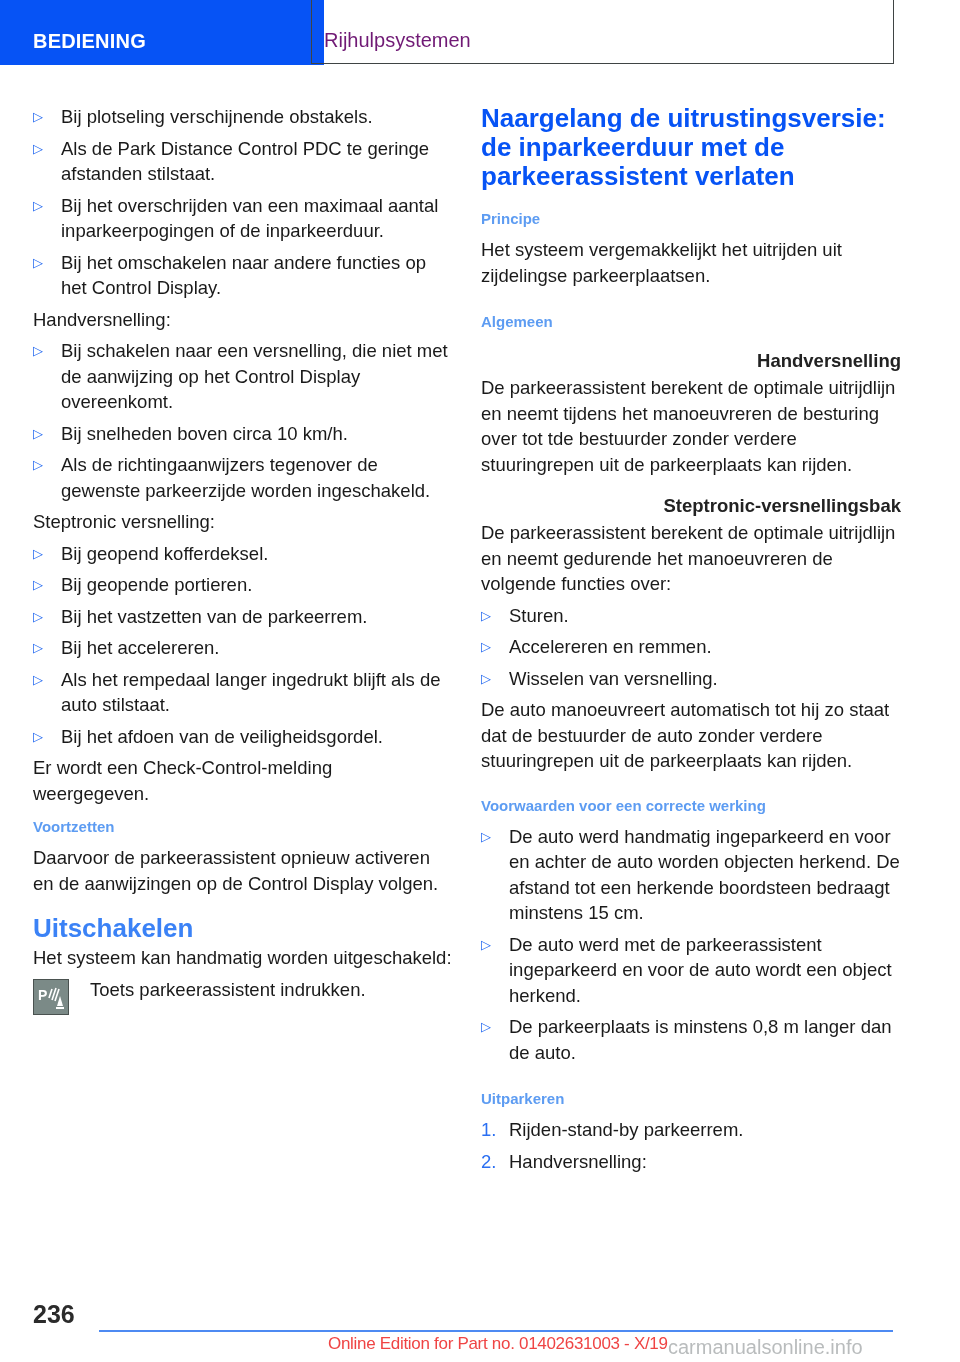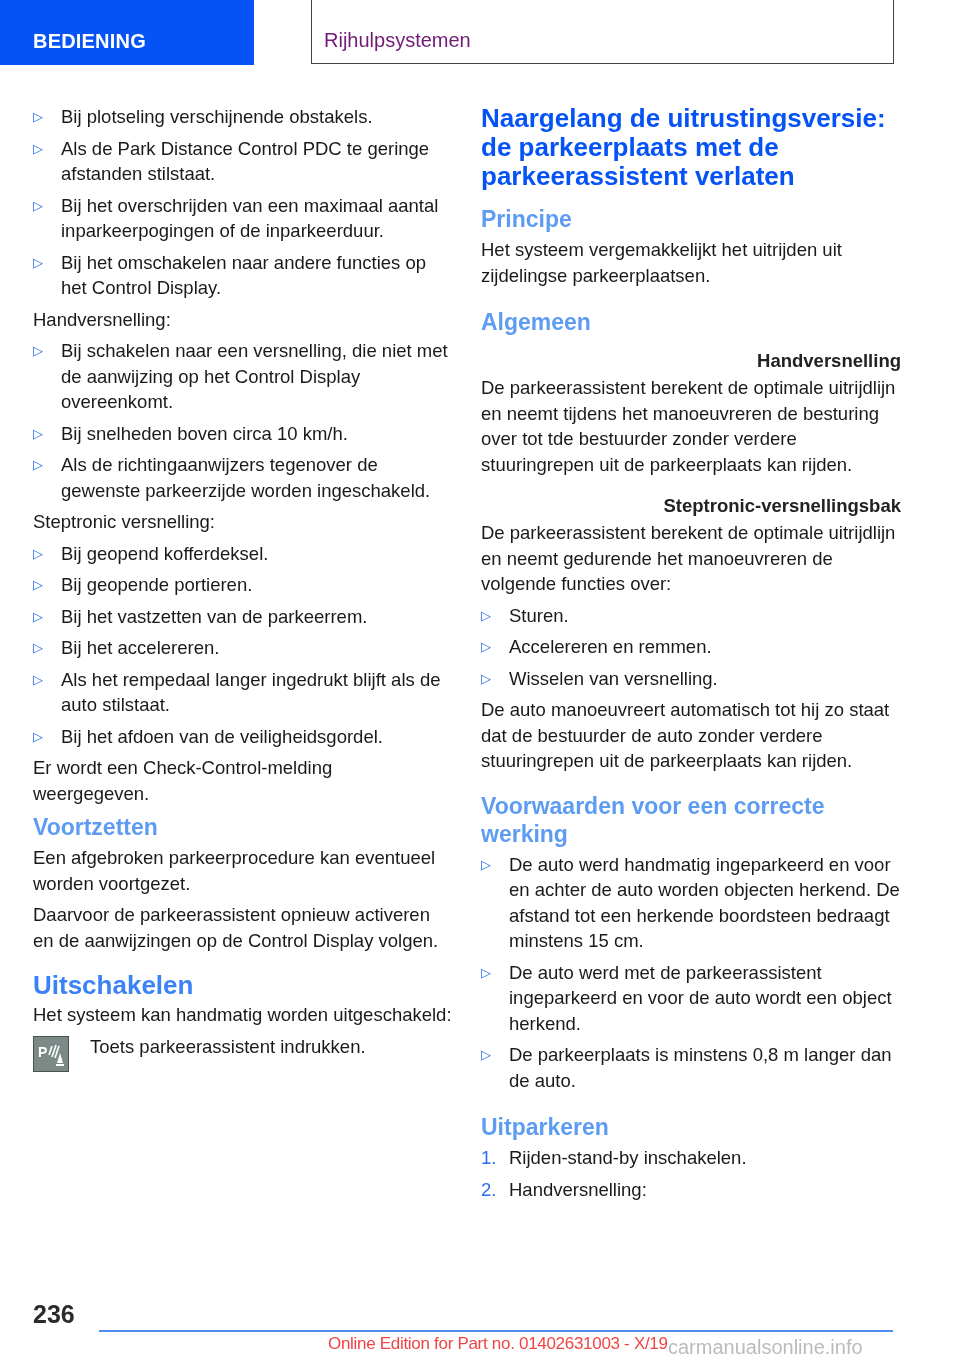--- a/index.html
+++ b/index.html
@@ -1,35 +1,35 @@
 <!DOCTYPE html>
 <html><head>
 <meta charset="utf-8">
 <style>
   html, body { margin:0; padding:0; background:#ffffff; }
   body { width:960px; height:1362px; position:relative; overflow:hidden;
          font-family:"Liberation Sans", "DejaVu Sans", sans-serif; color:#1a1a1a; }
-  .hdr-left { position:absolute; left:0; top:0; width:254px; height:65px; background:#0653f5; }
+  .hdr-left { position:absolute; left:0; top:0; width:324px; height:65px; background:#0653f5; }
   .hdr-left span { position:absolute; left:33px; top:30px; color:#ffffff; font-weight:bold; font-size:20px; letter-spacing:0.2px; }
   .hdr-right { position:absolute; left:311px; top:-2px; width:583px; height:66px; border:1.5px solid #3f4444; border-top:none; box-sizing:border-box; }
   .hdr-right span { position:absolute; left:12px; top:31px; font-size:20px; color:#701a75; }
 
   .col { position:absolute; top:104px; width:420px; }
   .col.left { left:33px; }
   .col.right { left:481px; }
 
   .p { font-size:18.5px; line-height:25.5px; margin:0 0 6px 0; }
   .bl { position:relative; padding-left:28px; font-size:18.5px; line-height:25.5px; margin:0 0 6px 0; }
   .bl .mk { position:absolute; left:0; top:0; color:#1f66f0; font-size:13px; line-height:26px; }
   .nl { position:relative; padding-left:28px; font-size:18.5px; line-height:25.5px; margin:0 0 6px 0; }
   .nl .num { position:absolute; left:0; top:0; color:#2a6ff2; }
 
   .h1 { color:#3b82f6; font-weight:bold; font-size:26px; line-height:29px; margin:0 0 14px 0; }
   .h1-main { color:#0653f5; font-weight:bold; font-size:26px; line-height:29px; margin:0 0 14px 0; }
-  .h2 { color:#5d9cf2; font-weight:bold; font-size:23px; line-height:28px; margin:10px 0 4px 0; }
+  .h2 { color:#5d9cf2; font-weight:bold; font-size:15px; line-height:28px; margin:10px 0 4px 0; }
   .h3 { font-weight:bold; font-size:18.5px; line-height:25px; color:#222; margin:12px 0 2px 0;text-align:right; }
 
   .icon-row { position:relative; padding-left:57px; min-height:40px; margin-top:6px; font-size:18.5px; line-height:25px; }
   .pa-icon { position:absolute; left:0; top:2px; width:36px; height:36px; background:#7b8a87; border:1.5px solid #4a5250; box-sizing:border-box; }
 
   .pg-num { position:absolute; left:33px; top:1300px; font-weight:bold; font-size:25px; color:#2b2b2b; }
   .pg-line { position:absolute; left:99px; top:1330px; width:794px; height:2px; background:#4d8af2; }
   .pg-foot { position:absolute; left:328px; top:1334px; font-size:17px; color:#ef4444; letter-spacing:-0.3px; }
   .pg-wm { position:absolute; left:668px; top:1336px; font-size:20px; color:#b9bcbd; }
 </style>
@@ -58,62 +58,61 @@
   <div class="bl"><span class="mk">▷</span><span>Bij geopend kofferdeksel.</span></div>
   <div class="bl"><span class="mk">▷</span><span>Bij geopende portieren.</span></div>
   <div class="bl"><span class="mk">▷</span><span>Bij het vastzetten van de parkeerrem.</span></div>
   <div class="bl"><span class="mk">▷</span><span>Bij het accelereren.</span></div>
   <div class="bl"><span class="mk">▷</span><span>Als het rempedaal langer ingedrukt blijft als de auto stilstaat.</span></div>
   <div class="bl"><span class="mk">▷</span><span>Bij het afdoen van de veiligheidsgordel.</span></div>
 
   <div class="p">Er wordt een Check-Control-melding weergegeven.</div>
 
   <div class="h2" style="margin-top:7px">Voortzetten</div>
-  <div class="p">Een afgebroken parkeerprocedure kan eventueel worden voortgezet.</div>
   <div class="p">Daarvoor de parkeerassistent opnieuw activeren en de aanwijzingen op de Control Display volgen.</div>
 
   <div class="h1" style="margin-top:18px; margin-bottom:2px">Uitschakelen</div>
   <div class="p">Het systeem kan handmatig worden uitgeschakeld:</div>
   <div class="icon-row">
     <span class="pa-icon">
       <svg width="33" height="33" viewBox="0 0 33 33">
         <text x="4" y="20" font-family="Liberation Sans, sans-serif" font-weight="bold" font-size="14" fill="#ffffff">P</text>
         <path d="M15 18 L18 9" stroke="#fff" stroke-width="1.6" fill="none"></path>
         <path d="M18 20 L22 8" stroke="#fff" stroke-width="1.6" fill="none"></path>
         <path d="M21 21 L25 9" stroke="#fff" stroke-width="1.6" fill="none"></path>
         <path d="M23 26 L26 16 L29 26 Z" fill="#ffffff"></path>
         <rect x="22" y="27" width="8" height="2" fill="#ffffff"></rect>
       </svg>
     </span>
     <span>Toets parkeerassistent indrukken.</span>
   </div>
 </div>
 
 <div class="col right">
-  <div class="h1-main">Naargelang de uitrustingsversie: de parkeerplaats met de parkeerassistent verlaten</div>
+  <div class="h1-main">Naargelang de uitrustingsversie: de inparkeerduur met de parkeerassistent verlaten</div>
 
   <div class="h2">Principe</div>
   <div class="p">Het systeem vergemakkelijkt het uitrijden uit zijdelingse parkeerplaatsen.</div>
 
   <div class="h2" style="margin-top:20px">Algemeen</div>
   <div class="h3">Handversnelling</div>
   <div class="p">De parkeerassistent berekent de optimale uitrijdlijn en neemt tijdens het manoeuvreren de besturing over tot tde bestuurder zonder verdere stuuringrepen uit de parkeerplaats kan rijden.</div>
   <div class="h3" style="margin-top:16px">Steptronic-versnellingsbak</div>
   <div class="p">De parkeerassistent berekent de optimale uitrijdlijn en neemt gedurende het manoeuvreren de volgende functies over:</div>
   <div class="bl"><span class="mk">▷</span><span>Sturen.</span></div>
   <div class="bl"><span class="mk">▷</span><span>Accelereren en remmen.</span></div>
   <div class="bl"><span class="mk">▷</span><span>Wisselen van versnelling.</span></div>
   <div class="p">De auto manoeuvreert automatisch tot hij zo staat dat de bestuurder de auto zonder verdere stuuringrepen uit de parkeerplaats kan rijden.</div>
 
   <div class="h2" style="margin-top:18px">Voorwaarden voor een correcte werking</div>
   <div class="bl"><span class="mk">▷</span><span>De auto werd handmatig ingeparkeerd en voor en achter de auto worden objecten herkend. De afstand tot een herkende boordsteen bedraagt minstens 15 cm.</span></div>
   <div class="bl"><span class="mk">▷</span><span>De auto werd met de parkeerassistent ingeparkeerd en voor de auto wordt een object herkend.</span></div>
   <div class="bl"><span class="mk">▷</span><span>De parkeerplaats is minstens 0,8 m langer dan de auto.</span></div>
 
   <div class="h2" style="margin-top:20px">Uitparkeren</div>
-  <div class="nl"><span class="num">1.</span><span>Rijden-stand-by inschakelen.</span></div>
+  <div class="nl"><span class="num">1.</span><span>Rijden-stand-by parkeerrem.</span></div>
   <div class="nl"><span class="num">2.</span><span>Handversnelling:</span></div>
 </div>
 
 <div class="pg-num">236</div>
 <div class="pg-line"></div>
 <div class="pg-foot">Online Edition for Part no. 01402631003 - X/19</div>
 <div class="pg-wm">carmanualsonline.info</div>
 
 </body></html>

